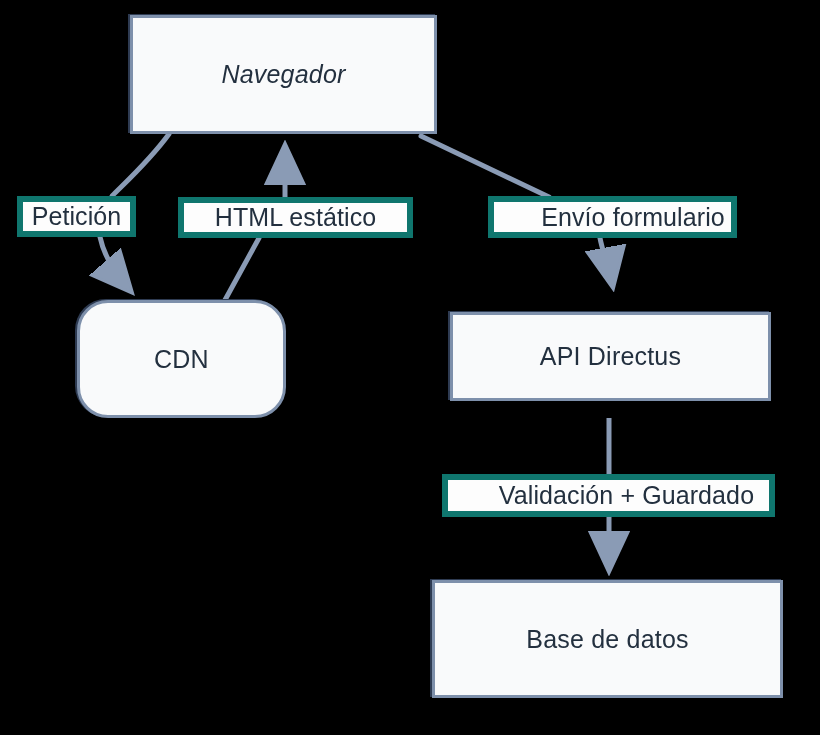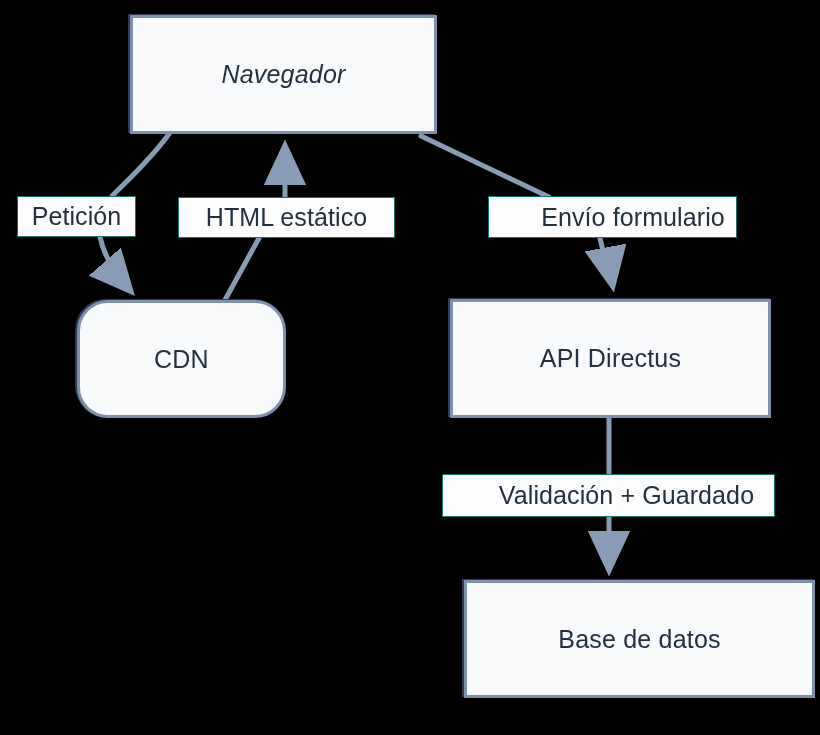--- a/index.html
+++ b/index.html
@@ -37,21 +37,21 @@
     color: #23303F;
     font-size: 25px;
     font-family: "Liberation Sans", sans-serif;
     letter-spacing: 0.2px;
     z-index: 3;
   }
   .edge-label {
     position: absolute;
     box-sizing: border-box;
     background: #FDFDFD;
-    border: 1px solid #0f766e;
+    border: 6px solid #0f766e;
     display: flex;
     align-items: center;
     justify-content: center;
     color: #23303F;
     font-size: 25px;
     font-family: "Liberation Sans", sans-serif;
     white-space: nowrap;
     letter-spacing: 0.1px;
     z-index: 4;
   }
@@ -86,33 +86,33 @@
   </svg>
 
   <div class="node" style="left:130px; top:15px; width:307px; height:119px;font-style:italic;">
     <span>Navegador</span>
   </div>
 
   <div class="node" style="left:77px; top:300px; width:209px; height:118px;border-radius:31px;">
     <span>CDN</span>
   </div>
 
-  <div class="node" style="left:450px; top:299px; width:321px; height:119px;text-align:right;">
+  <div class="node" style="left:450px; top:312px; width:321px; height:89px;text-align:right;">
     <span>API Directus</span>
   </div>
 
-  <div class="node" style="left:432px; top:580px; width:351px; height:118px;margin-left:32px;">
+  <div class="node" style="left:432px; top:580px; width:351px; height:118px;">
     <span>Base de datos</span>
   </div>
 
   <div class="edge-label" style="left:17px; top:196px; width:119px; height:41px;">
     <span>Petición</span>
   </div>
 
-  <div class="edge-label" style="left:178px; top:197px; width:217px; height:41px;">
+  <div class="edge-label" style="left:178px; top:197px; width:235px; height:41px;">
     <span>HTML estático</span>
   </div>
 
   <div class="edge-label" style="left:488px; top:196px; width:249px; height:42px;padding-left:41px;">
     <span>Envío formulario</span>
   </div>
 
   <div class="edge-label" style="left:442px; top:474px; width:333px; height:43px;padding-left:36px;">
     <span>Validación + Guardado</span>
   </div>

